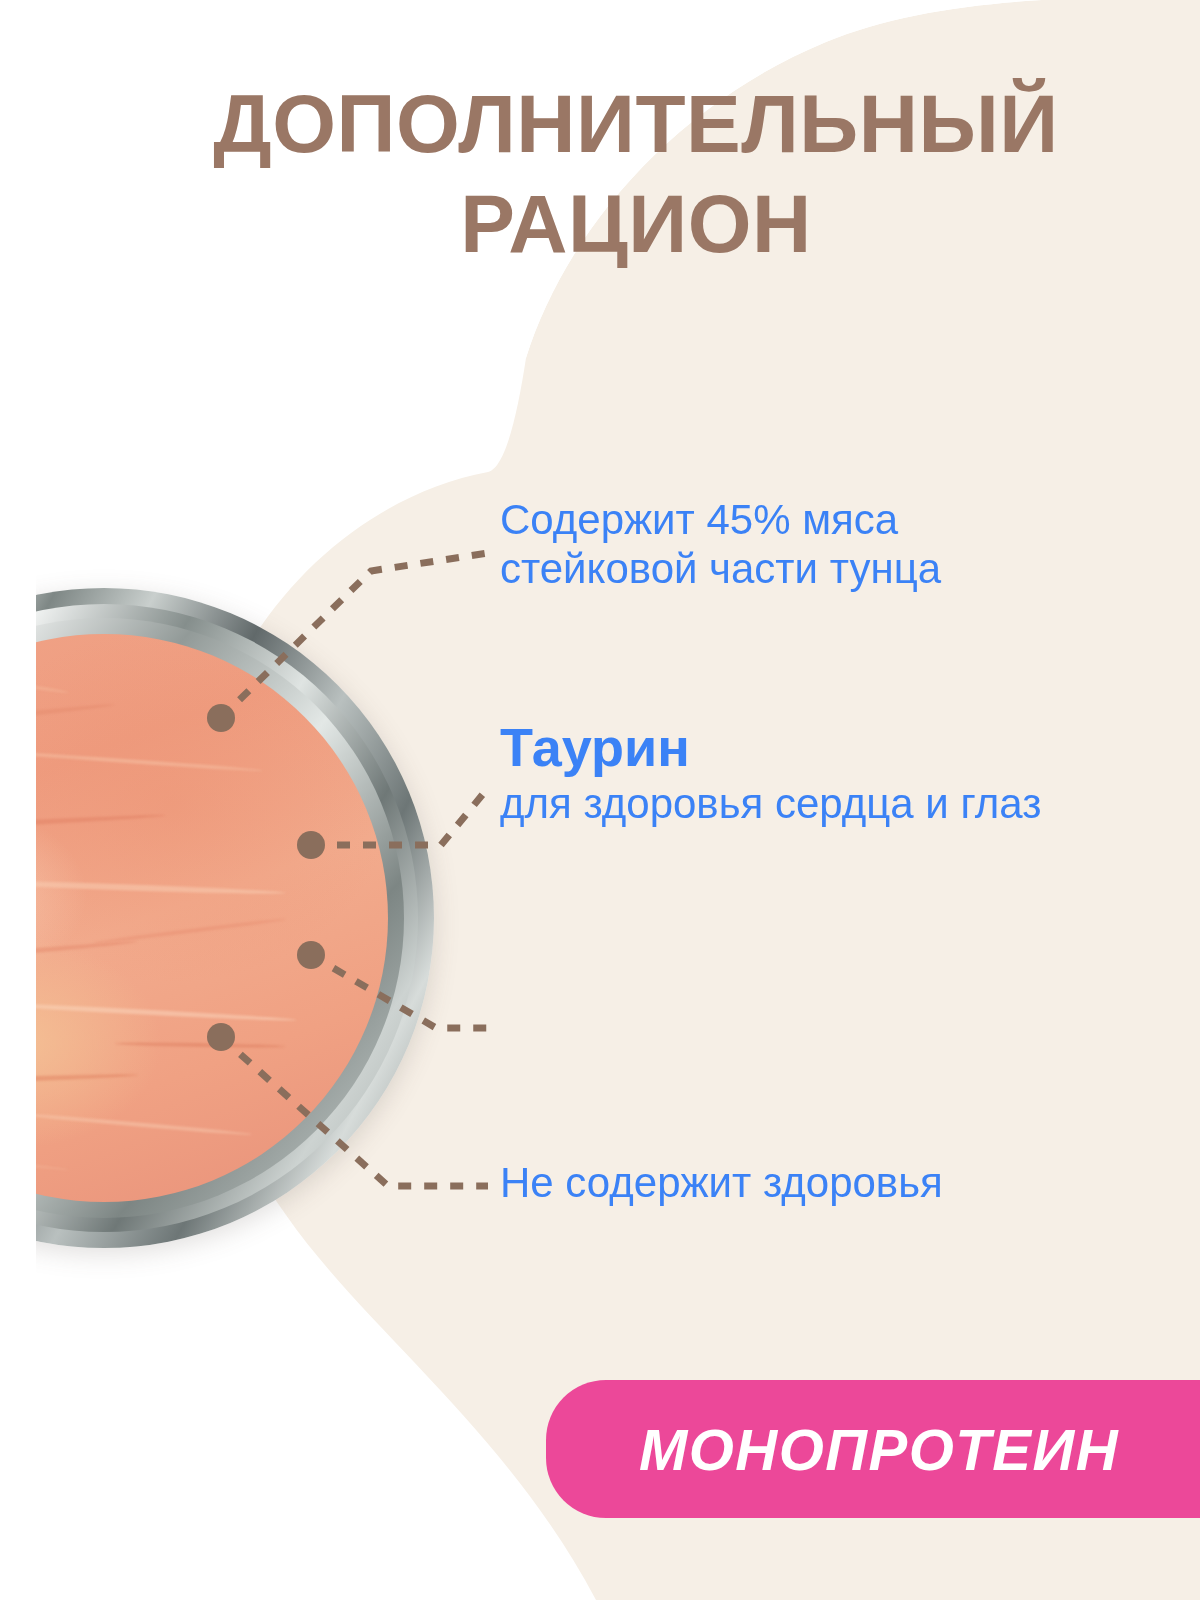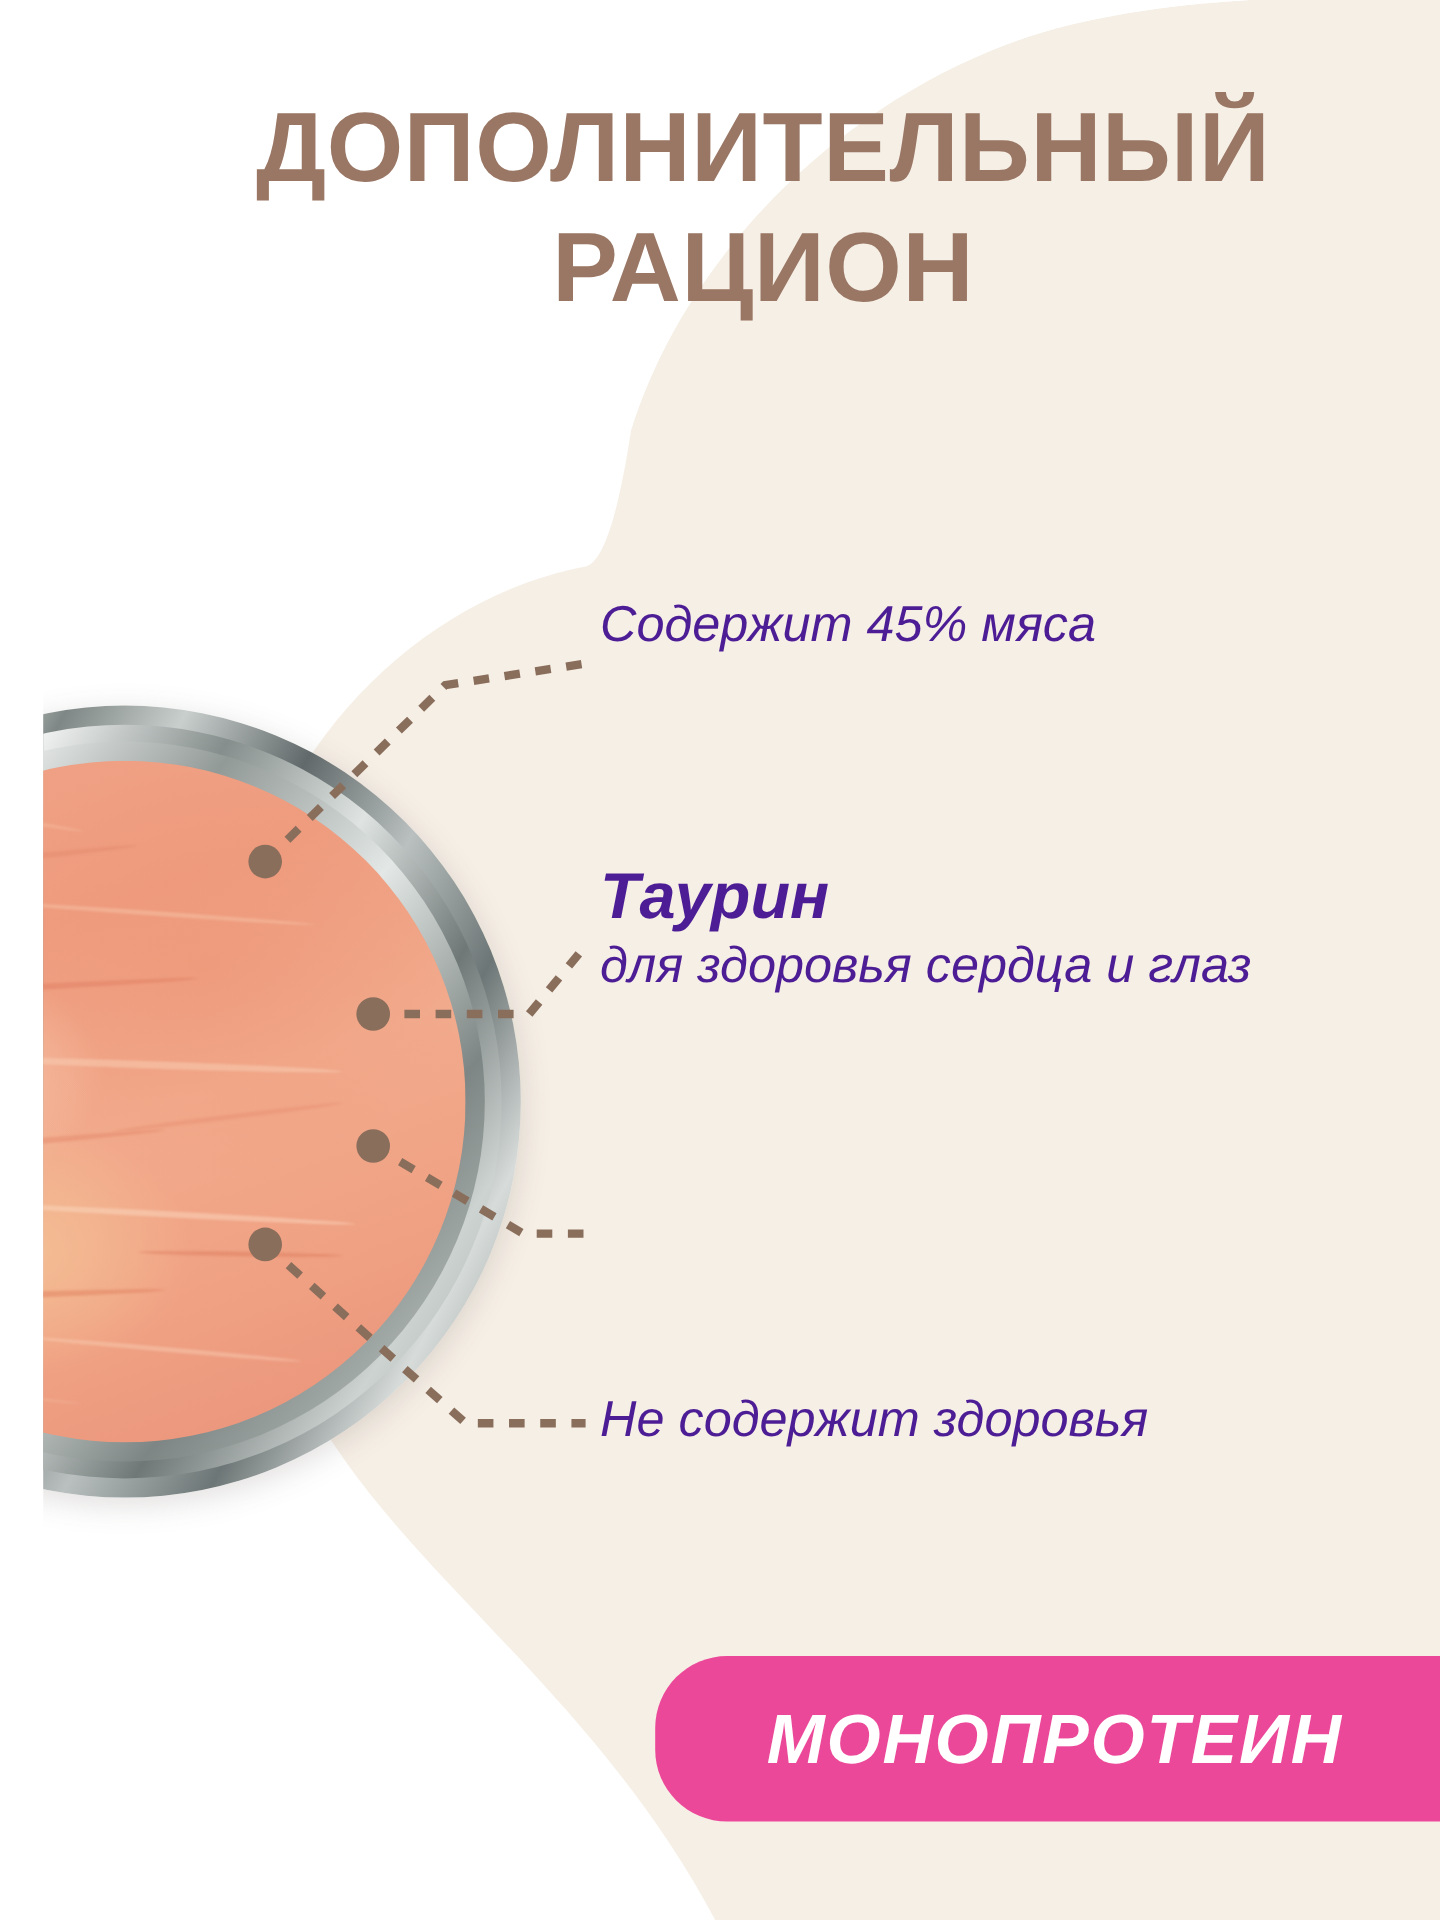--- a/index.html
+++ b/index.html
@@ -129,23 +129,22 @@
     letter-spacing: 0.5px;
     line-height: 1.22;
     margin: 0;
     white-space: nowrap;
   }
 
   
   .feature {
     position: absolute;
     z-index: 5;
-    color: #4c1d95;
+    color: #3b82f6;
     line-height: 1.17;
-    font-style: italic;
   }
   .feature .f-head {
     display: block;
     font-size: 54px;
     font-weight: bold;
     white-space: nowrap;
   }
   .feature .f-line {
     display: block;
     font-size: 42px;
@@ -239,20 +238,21 @@
     </g>
   </svg>
 
   <div id="title-block">
     <div class="title-line">ДОПОЛНИТЕЛЬНЫЙ</div>
     <div class="title-line">РАЦИОН</div>
   </div>
 
   <div class="feature" id="feature-1">
     <span class="f-line">Содержит 45% мяса</span>
+    <span class="f-line">стейковой части тунца</span>
   </div>
 
   <div class="feature" id="feature-2">
     <span class="f-head">Таурин</span>
     <span class="f-line">для здоровья сердца и глаз</span>
   </div>
 
 
   <div class="feature" id="feature-4">
     <span class="f-line">Не содержит здоровья</span>

